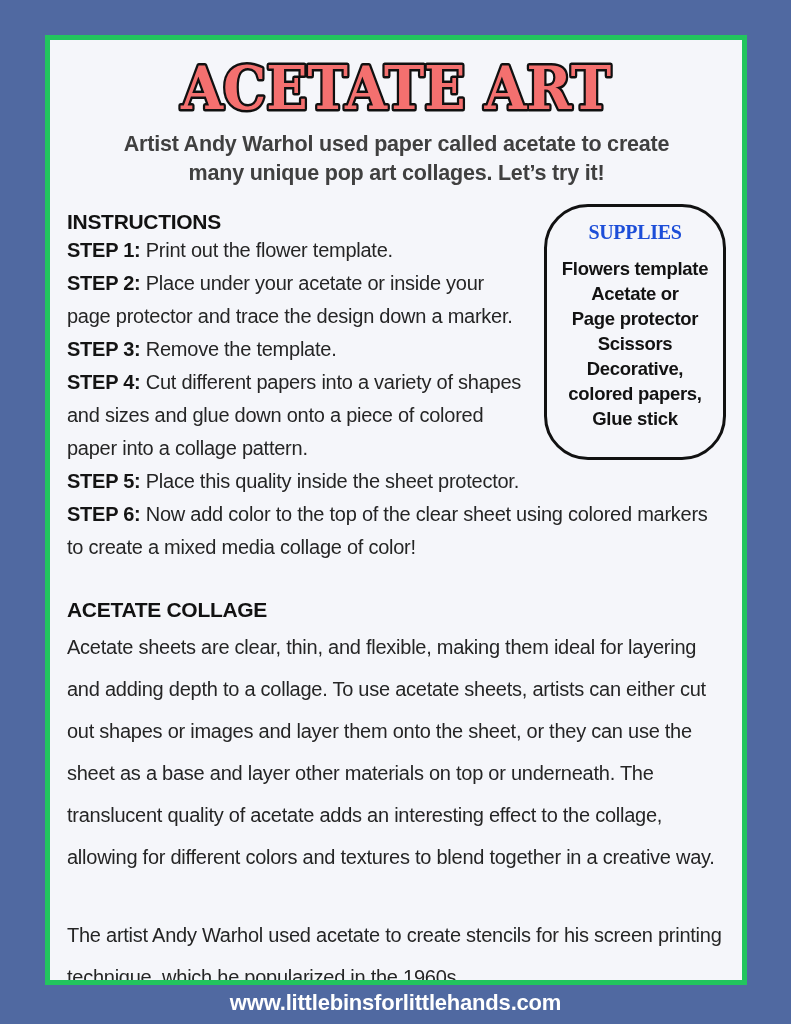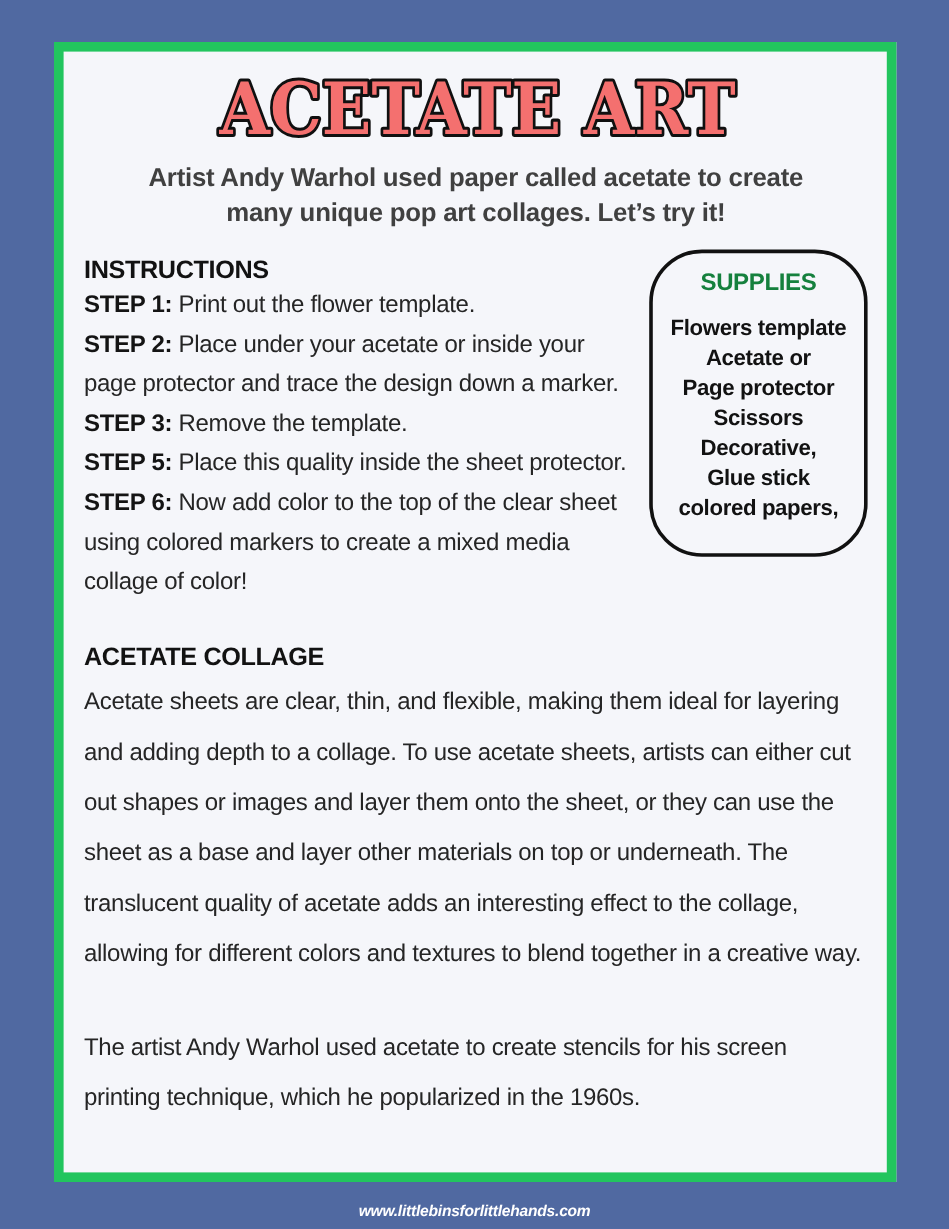--- a/index.html
+++ b/index.html
@@ -18,21 +18,21 @@
     height: 1024px;
     background: #5069A1;
   }
   .sheet {
     position: absolute;
     left: 45px;
     top: 35px;
     right: 44px;
     bottom: 39px;
     background: #F5F6FA;
-    border: 8px solid #22c55e;
+    border: 5px solid #22c55e;
     overflow: hidden;
   }
   .sheet-inner {
     padding: 10px 16px 0 17px;
   }
   
   .title-wrap {
     width: 100%;
     text-align: center;
     margin-top: 4px;
@@ -68,21 +68,22 @@
     background: #F5F6FA;
     margin: -6px 0 12px 12px;
     padding: 14px 2px 26px 2px;
     text-align: center;
   }
   .supplies-heading {
     font-weight: bold;
     font-size: 20px;
     letter-spacing: -0.3px;
     margin-bottom: 12px;
-    color: #15803d;
+    color: #1d4ed8;
+    font-family: Liberation Serif, serif;
   }
   .supplies-line {
     font-weight: bold;
     font-size: 18.5px;
     line-height: 25px;
     letter-spacing: -0.3px;
     color: #121212;
   }
   .section-heading {
     font-weight: bold;
@@ -118,23 +119,22 @@
   }
   
   .footer {
     position: absolute;
     left: 0;
     right: 0;
     bottom: 8px;
     text-align: center;
     color: #ffffff;
     font-weight: bold;
-    font-size: 13px;
+    font-size: 22px;
     letter-spacing: -0.2px;
-    font-style: italic;
   }
 </style>
 </head>
 <body>
 
 <div class="page">
   <div class="sheet">
     <div class="sheet-inner">
 
       <div class="title-wrap">
@@ -150,29 +150,30 @@
 
       <div class="content">
 
         <div class="supplies-box">
           <div class="supplies-heading">SUPPLIES</div>
           <div class="supplies-line">Flowers template</div>
           <div class="supplies-line">Acetate or</div>
           <div class="supplies-line">Page protector</div>
           <div class="supplies-line">Scissors</div>
           <div class="supplies-line">Decorative,</div>
+          <div class="supplies-line">colored papers,</div>
           <div class="supplies-line">Glue stick</div>
-          <div class="supplies-line">colored papers,</div>
         </div>
 
         <div class="section-heading">INSTRUCTIONS</div>
 
         <p class="step"><span class="step-label">STEP 1:</span> <span class="step-text">Print out the flower template.</span></p>
         <p class="step"><span class="step-label">STEP 2:</span> <span class="step-text">Place under your acetate or inside your page protector and trace the design down a marker.</span></p>
         <p class="step"><span class="step-label">STEP 3:</span> <span class="step-text">Remove the template.</span></p>
+        <p class="step"><span class="step-label">STEP 4:</span> <span class="step-text">Cut different papers into a variety of shapes and sizes and glue down onto a piece of colored paper into a collage pattern.</span></p>
         <p class="step"><span class="step-label">STEP 5:</span> <span class="step-text">Place this quality inside the sheet protector.</span></p>
         <p class="step"><span class="step-label">STEP 6:</span> <span class="step-text">Now add color to the top of the clear sheet using colored markers to create a mixed media collage of color!</span></p>
 
         <div class="collage-heading">ACETATE COLLAGE</div>
         <p class="collage-para">Acetate sheets are clear, thin, and flexible, making them ideal for layering and adding depth to a collage. To use acetate sheets, artists can either cut out shapes or images and layer them onto the sheet, or they can use the sheet as a base and layer other materials on top or underneath. The translucent quality of acetate adds an interesting effect to the collage, allowing for different colors and textures to blend together in a creative way.</p>
         <p class="collage-para">The artist Andy Warhol used acetate to create stencils for his screen printing technique, which he popularized in the 1960s.</p>
 
       </div>
     </div>
   </div>

